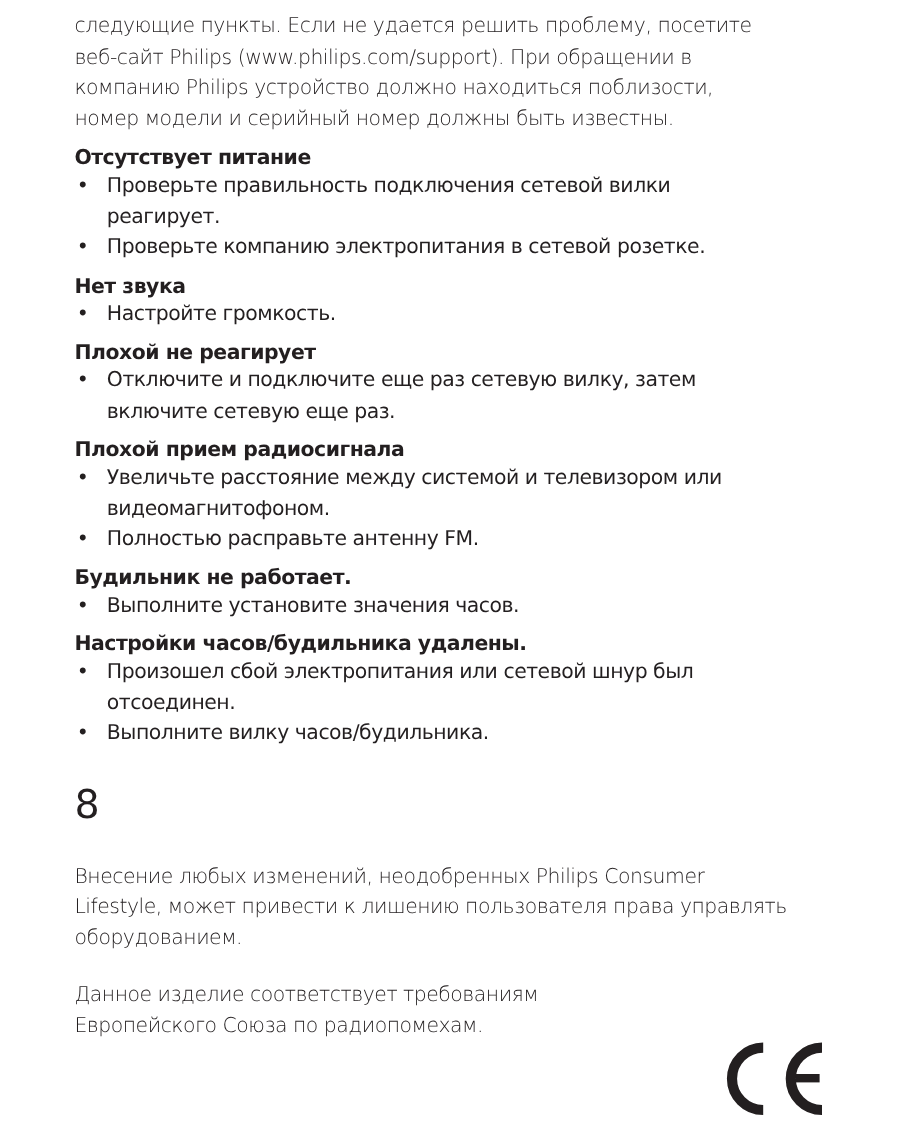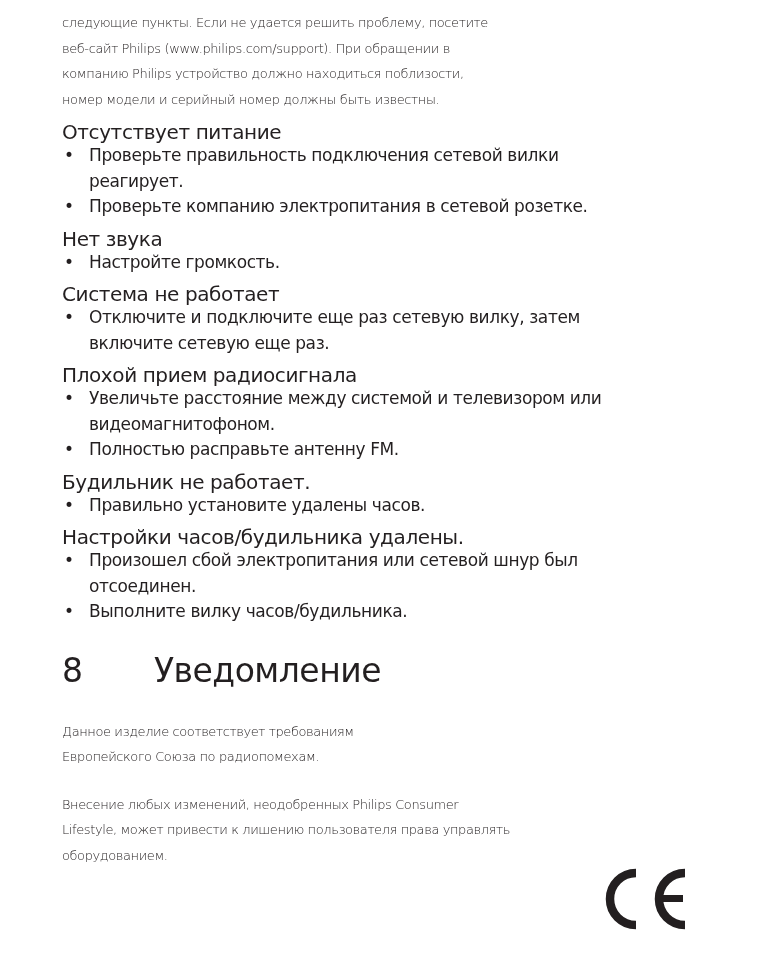--- a/index.html
+++ b/index.html
@@ -15,32 +15,32 @@
       font-family: "DejaVu Sans", sans-serif;
       color: #231f20;
     }
     .page {
       position: absolute;
       left: 62px;
       top: 10px;
       width: 660px;
     }
     .para {
-      font-size: 13px;
+      font-size: 17px;
       line-height: 25.5px;
       margin: 0;
       letter-spacing: -0.4px;
       font-weight: 300;
     }
     .intro { margin-bottom: 9px; }
     .section { margin-bottom: 8px; }
     .section-title {
-      font-size: 20px;
+      font-size: 17px;
       line-height: 22px;
-      font-weight: normal;
+      font-weight: bold;
       margin: 0 0 0 0;
       letter-spacing: -0.4px;
     }
     ul.bullets {
       list-style: none;
       margin: 0;
       padding: 0;
     }
     ul.bullets li {
       position: relative;
@@ -92,55 +92,54 @@
           <li><span class="bullet-dot">•</span><span>Проверьте компанию электропитания в сетевой розетке.</span></li>
         </ul>
       </div>
       <div class="section">
         <h3 class="section-title">Нет звука</h3>
         <ul class="bullets">
           <li><span class="bullet-dot">•</span><span>Настройте громкость.</span></li>
         </ul>
       </div>
       <div class="section">
-        <h3 class="section-title">Система не работает</h3>
+        <h3 class="section-title">Плохой не реагирует</h3>
         <ul class="bullets">
           <li><span class="bullet-dot">•</span><span>Отключите и подключите еще раз сетевую вилку, затем</span><br><span>включите сетевую еще раз.</span></li>
         </ul>
       </div>
       <div class="section">
         <h3 class="section-title">Плохой прием радиосигнала</h3>
         <ul class="bullets">
           <li><span class="bullet-dot">•</span><span>Увеличьте расстояние между системой и телевизором или</span><br><span>видеомагнитофоном.</span></li>
           <li><span class="bullet-dot">•</span><span>Полностью расправьте антенну FM.</span></li>
         </ul>
       </div>
       <div class="section">
         <h3 class="section-title">Будильник не работает.</h3>
         <ul class="bullets">
-          <li><span class="bullet-dot">•</span><span>Правильно установите удалены часов.</span></li>
+          <li><span class="bullet-dot">•</span><span>Выполните установите значения часов.</span></li>
         </ul>
       </div>
       <div class="section">
         <h3 class="section-title">Настройки часов/будильника удалены.</h3>
         <ul class="bullets">
           <li><span class="bullet-dot">•</span><span>Произошел сбой электропитания или сетевой шнур был</span><br><span>отсоединен.</span></li>
           <li><span class="bullet-dot">•</span><span>Выполните вилку часов/будильника.</span></li>
         </ul>
       </div>
     </div>
 
   <div class="chapter">
     <span class="chapter-num">8</span>
-    <span class="chapter-title">Уведомление</span>
   </div>
 
   <div id="notice">
+      <p class="para notice-para"><span>Внесение любых изменений, неодобренных Philips Consumer</span><br><span>Lifestyle, может привести к лишению пользователя права управлять</span><br><span>оборудованием.</span></p>
       <p class="para notice-para"><span>Данное изделие соответствует требованиям</span><br><span>Европейского Союза по радиопомехам.</span></p>
-      <p class="para notice-para"><span>Внесение любых изменений, неодобренных Philips Consumer</span><br><span>Lifestyle, может привести к лишению пользователя права управлять</span><br><span>оборудованием.</span></p>
     </div>
 </div>
 
 <svg class="ce-mark" viewBox="0 0 86 62">
   <path fill="none" stroke="#231f20" stroke-width="8.5" d="M33 5 A26 26 0 0 0 33 57"></path>
   <path fill="none" stroke="#231f20" stroke-width="8.5" d="M82 5 A26 26 0 0 0 82 57"></path>
   <rect x="60" y="27" width="20" height="7" fill="#231f20"></rect>
 </svg>
 
 </body></html>

